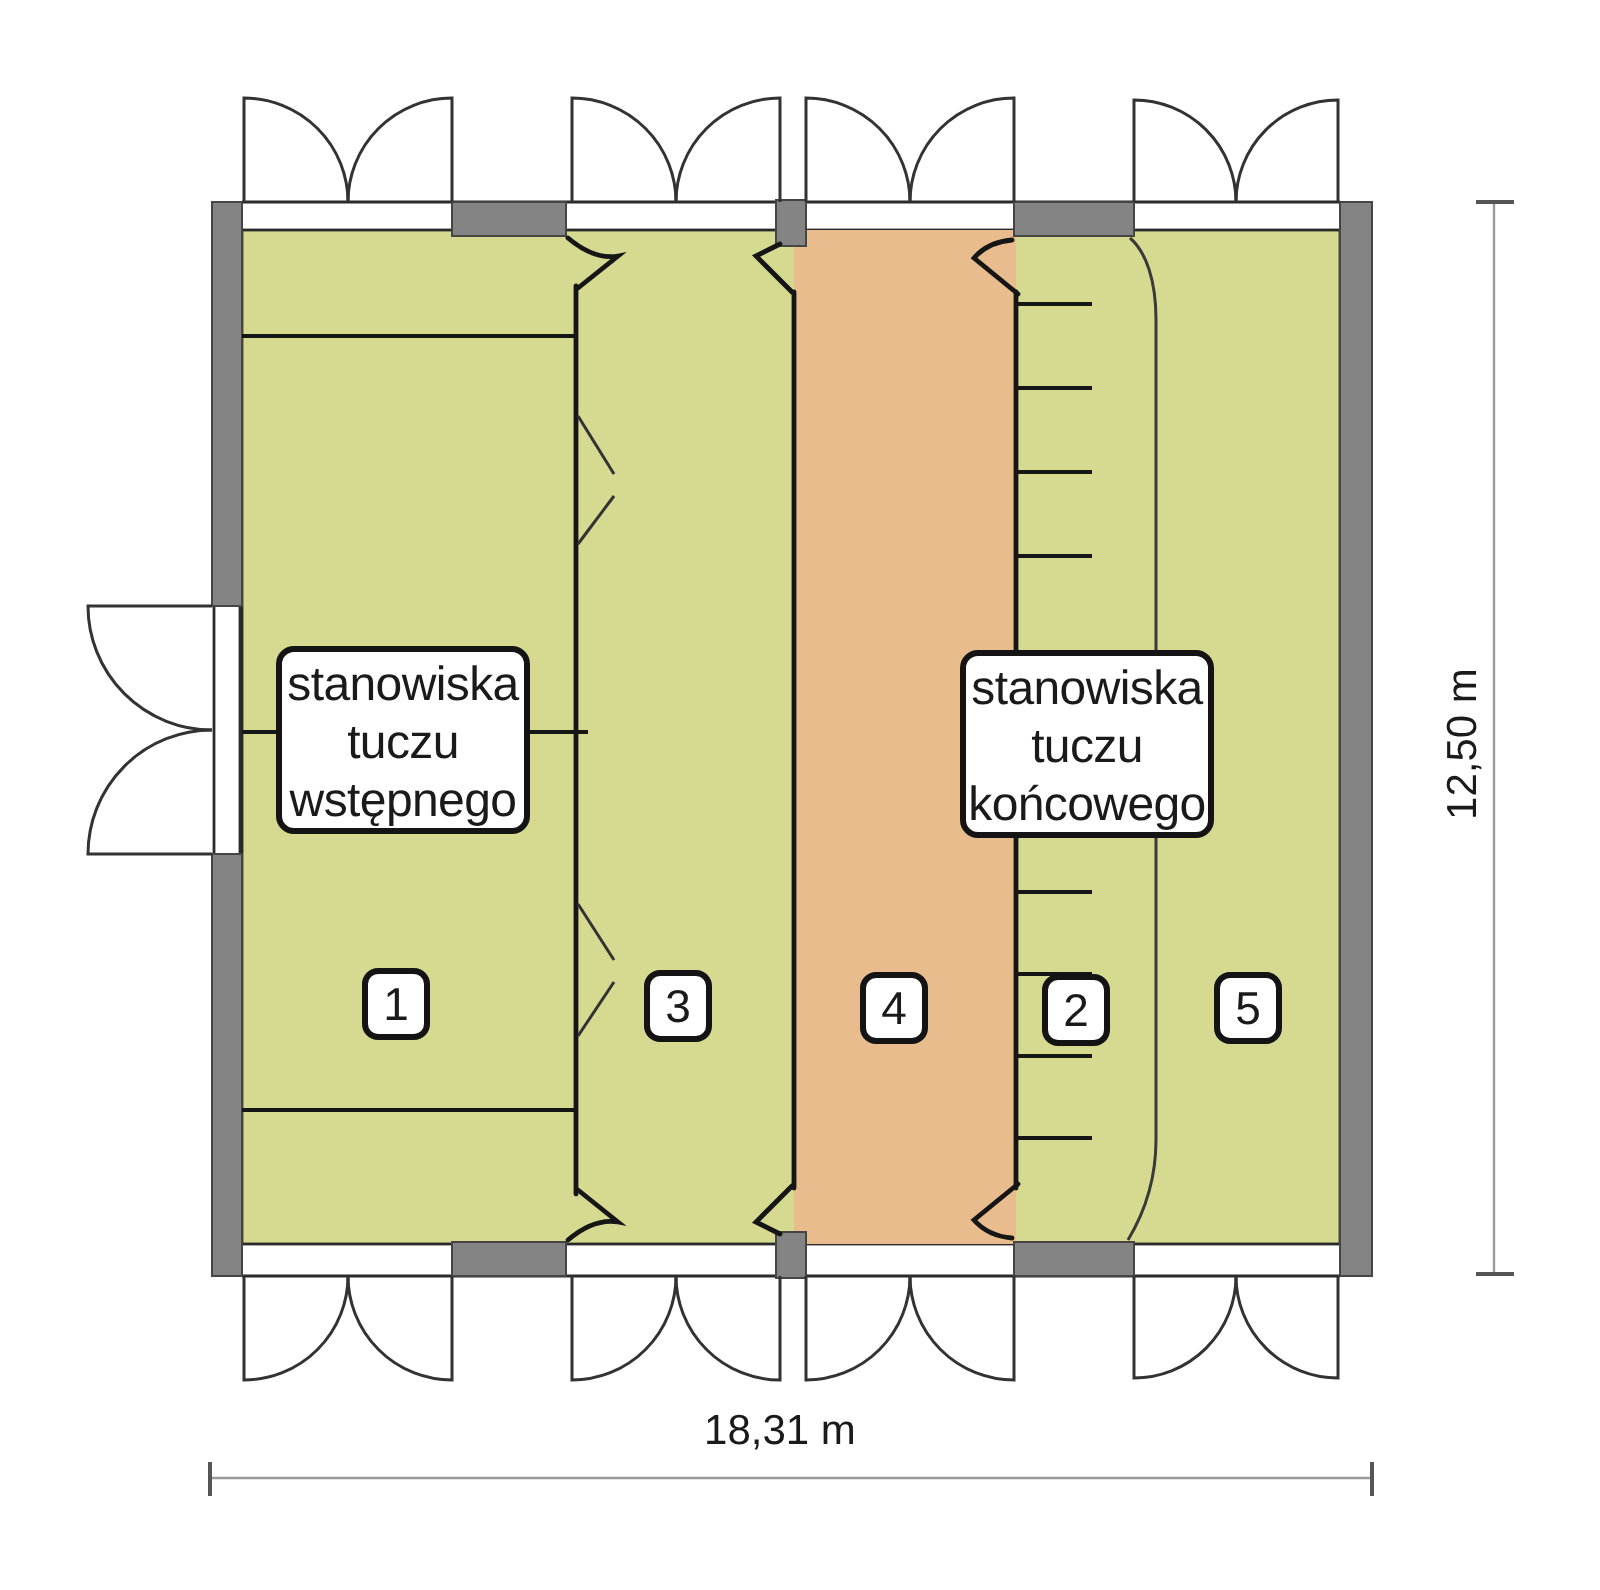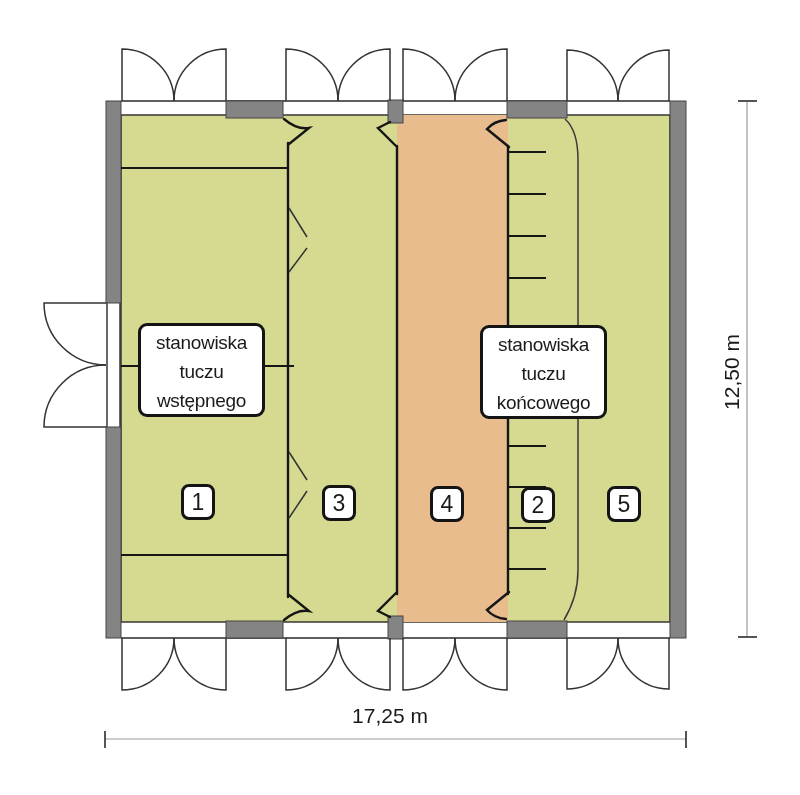--- a/index.html
+++ b/index.html
@@ -3,21 +3,21 @@
 <meta charset="utf-8">
 <style>
   html,body{margin:0;padding:0;background:#ffffff;}
   body{width:800px;height:795px;position:relative;font-family:"Liberation Sans",sans-serif;color:#161616;}
   .stage{position:absolute;left:0;top:0;width:800px;height:795px;}
   svg{position:absolute;left:0;top:0;}
   .overlay{position:absolute;box-sizing:border-box;}
   .room-label{
     background:#ffffff;border:3px solid #141414;border-radius:9px;
     width:127px;height:94px;text-align:center;
-    font-size:19px;line-height:29px;letter-spacing:-0.3px;
+    font-size:24px;line-height:29px;letter-spacing:-0.3px;
     white-space:pre-line;padding-top:2px;color:#1a1a1a;
   }
   .badge{
     background:#ffffff;border:3px solid #141414;border-radius:8px;
     width:34px;height:36px;display:flex;align-items:center;justify-content:center;
     font-size:23px;color:#1a1a1a;
   }
   .dim-text{font-size:21px;color:#1a1a1a;text-align:center;}
   .dim-vert{transform:rotate(-90deg);transform-origin:center center;}
 </style>
@@ -132,17 +132,17 @@
   <div class="overlay room-label" style="left:480px;top:325px;">stanowiska
 tuczu
 końcowego</div>
 
   <div class="overlay badge" style="left:181px;top:484px;">1</div>
   <div class="overlay badge" style="left:322px;top:485px;">3</div>
   <div class="overlay badge" style="left:430px;top:486px;">4</div>
   <div class="overlay badge" style="left:521px;top:487px;">2</div>
   <div class="overlay badge" style="left:607px;top:486px;">5</div>
 
-  <div class="overlay dim-text" style="left:280px;top:704px;width:220px;">17,25 m</div>
+  <div class="overlay dim-text" style="left:280px;top:704px;width:220px;">18,31 m</div>
 
   <div class="overlay dim-text dim-vert" style="left:652px;top:360px;width:160px;height:24px;">12,50 m</div>
 
 </div>
 
 </body></html>

